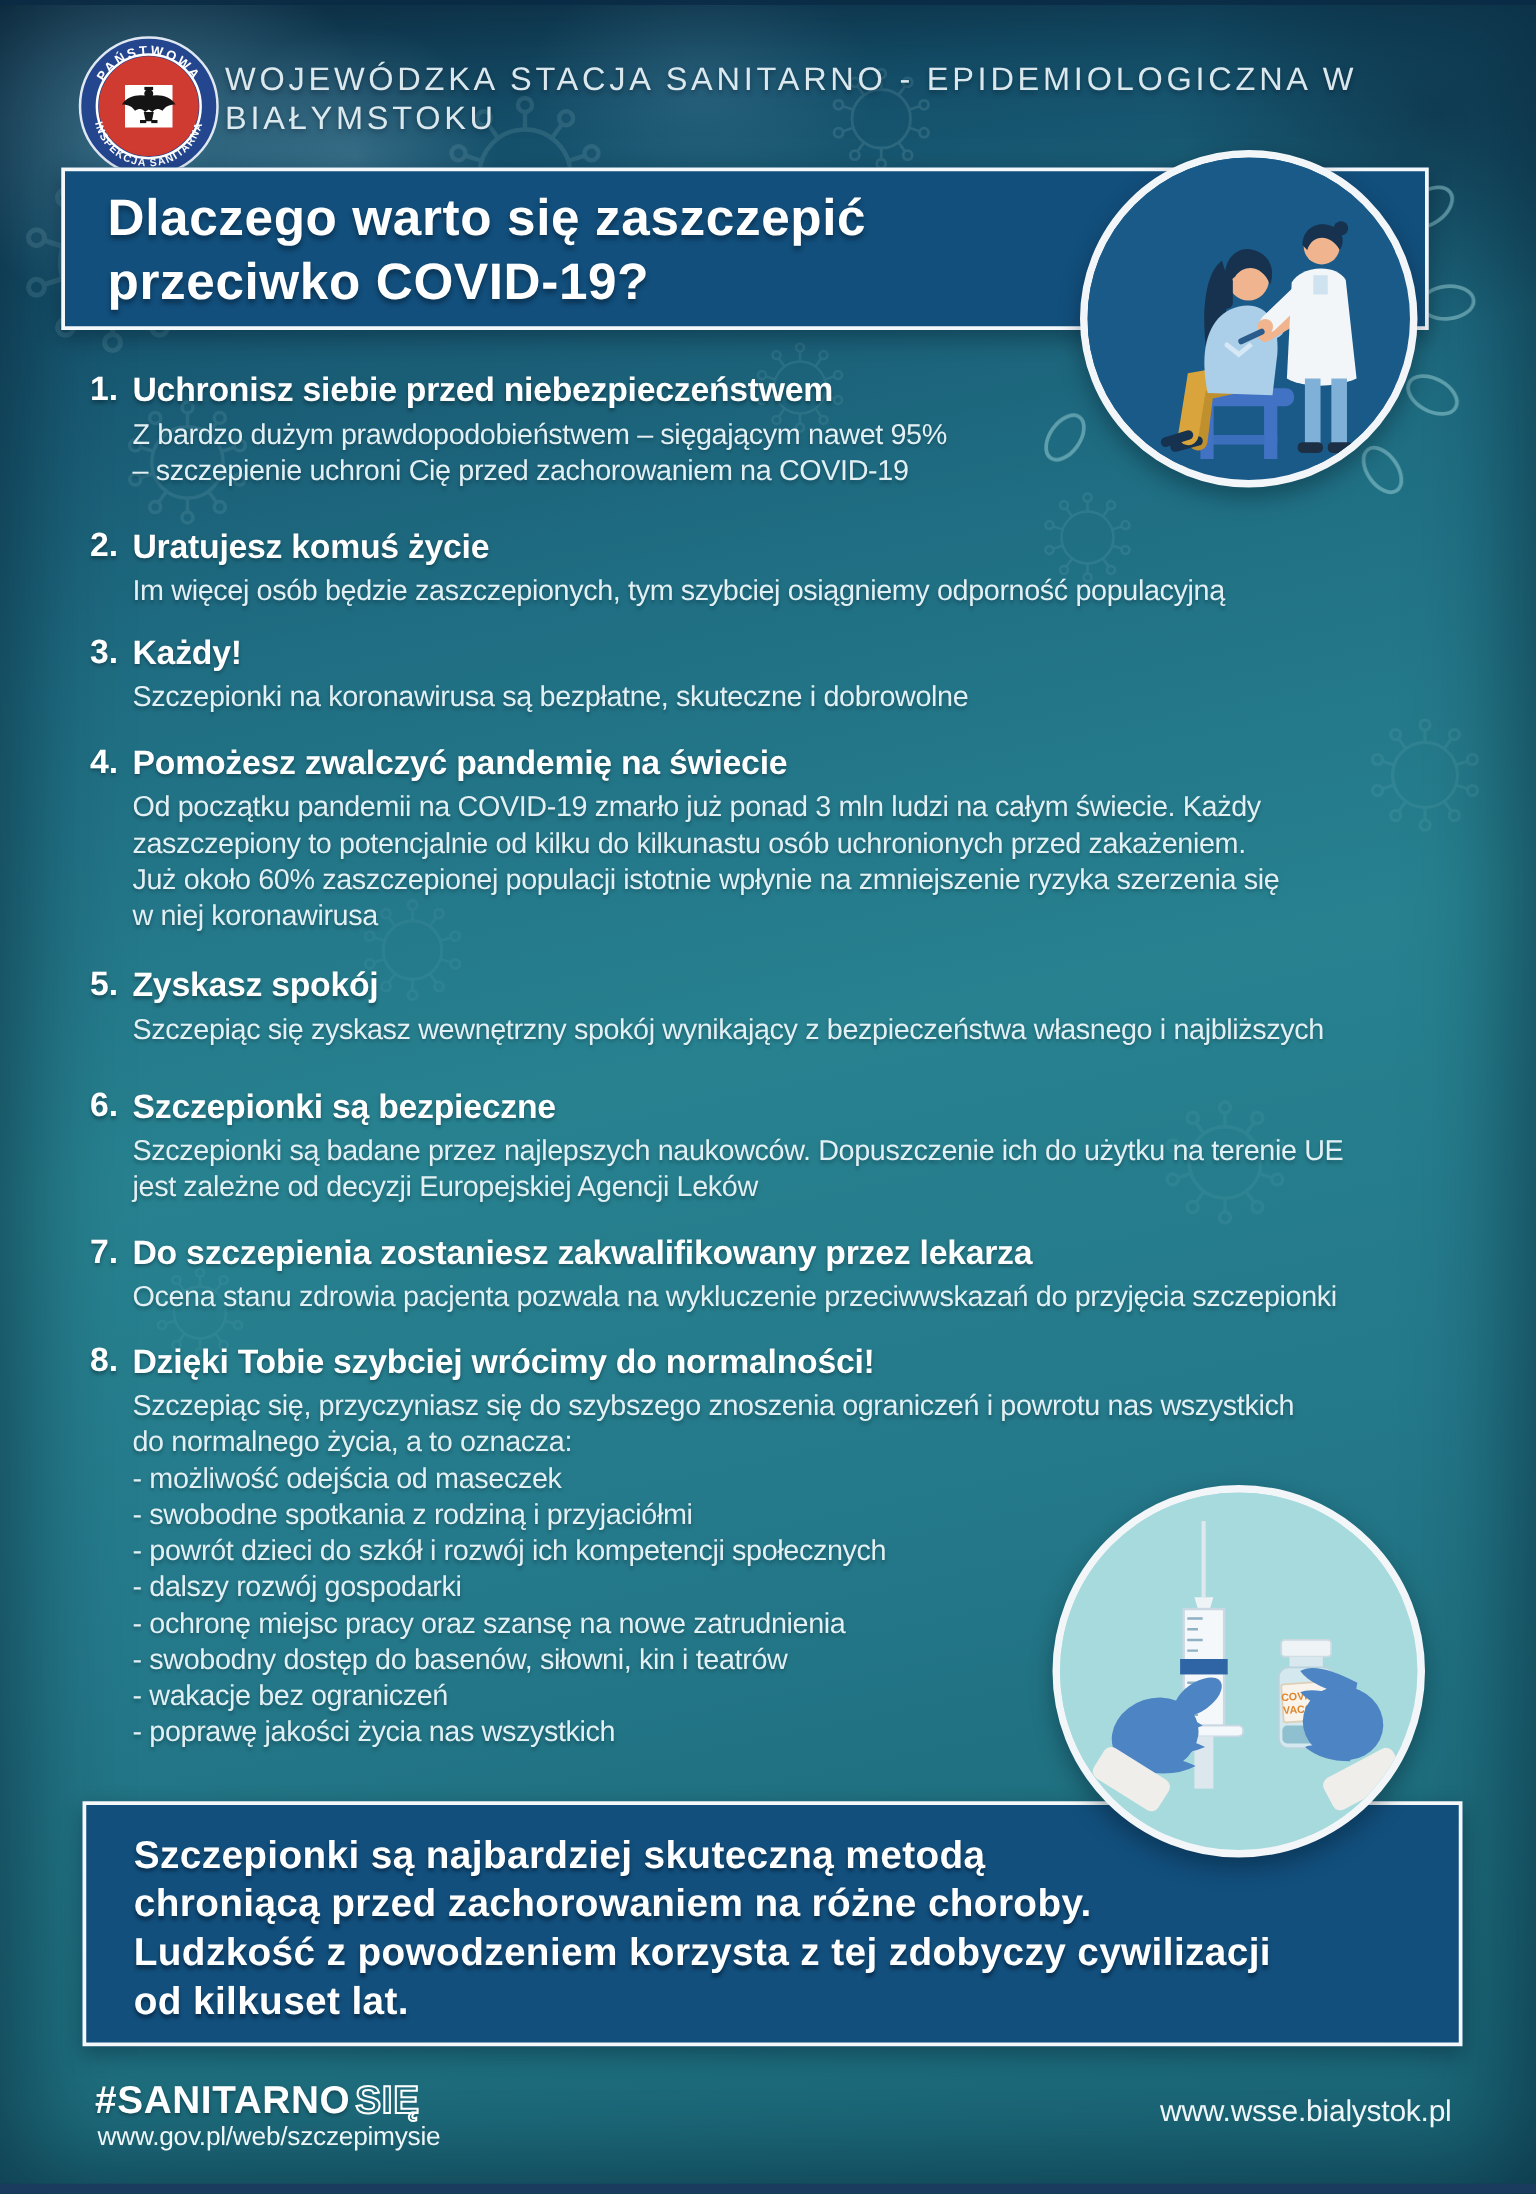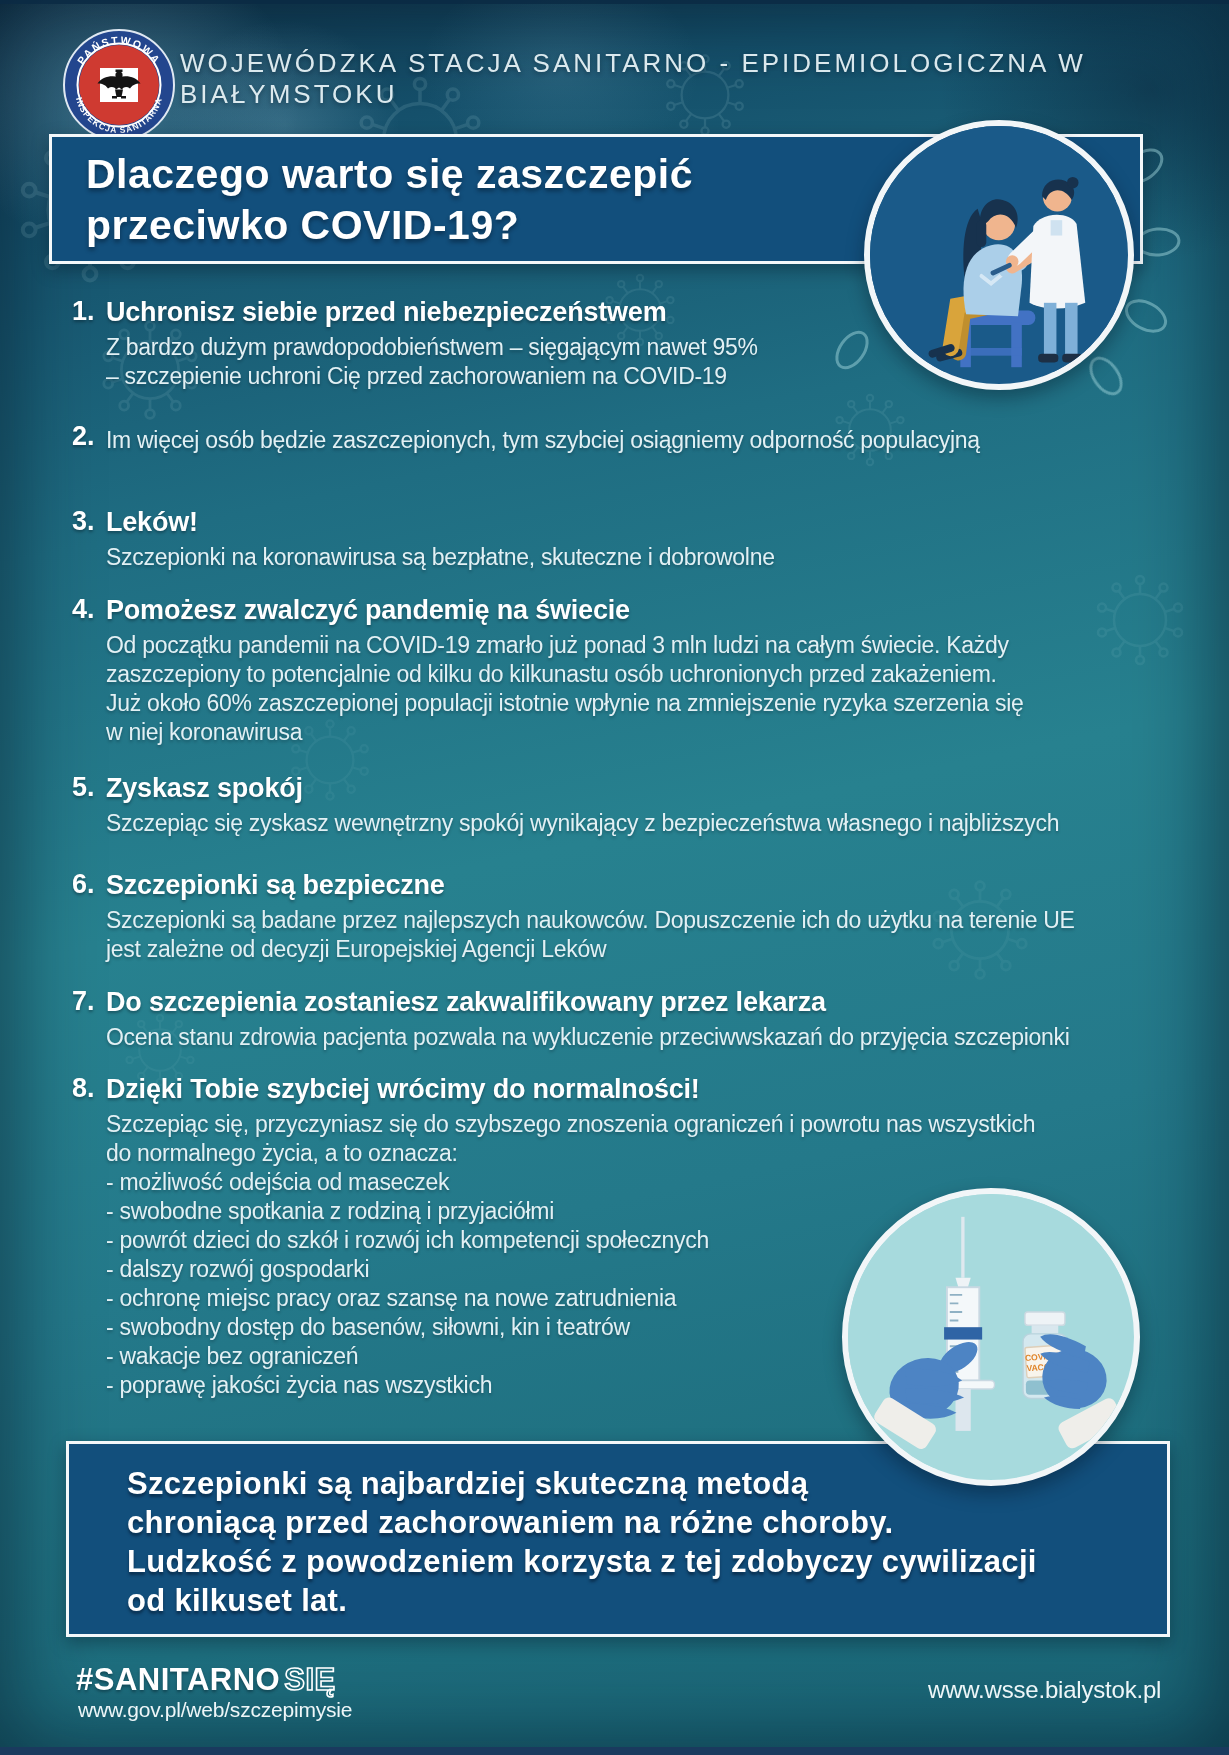--- a/index.html
+++ b/index.html
@@ -28,21 +28,21 @@
   
   .sec{position:absolute;left:72px;width:1110px;display:flex;}
   .sec .num{width:34px;flex:0 0 34px;font-size:27px;font-weight:700;text-shadow:0 2px 3px rgba(0,20,30,.4);}
   .sec .content{flex:1;}
   .sec .heading{font-size:27px;line-height:32px;font-weight:700;letter-spacing:-.2px;text-shadow:0 2px 3px rgba(0,20,30,.4);}
   .sec .body{margin-top:5px;font-size:23px;line-height:29px;letter-spacing:-.3px;color:#e2f0f4;white-space:pre-line;text-shadow:0 2px 3px rgba(0,20,30,.3);}
   
   .syringe-circle{left:842px;top:1188px;width:286px;height:286px;border-radius:50%;background:#a7dadd;border:6px solid #f2f6f8;overflow:hidden;z-index:6;box-shadow:0 8px 18px rgba(0,15,30,.35);}
   
   .highlight-box{left:66px;top:1441px;width:1098px;height:190px;background:#124f7c;border:3px solid #f4f8fa;z-index:4;box-shadow:0 6px 16px rgba(0,15,30,.35);}
-  .highlight-text{padding:20px 36px 0 58px;font-size:31px;line-height:39px;font-weight:700;letter-spacing:.3px;white-space:pre-line;text-shadow:0 3px 3px rgba(0,15,35,.5);}
+  .highlight-text{padding:20px 36px 0 38px;font-size:31px;line-height:39px;font-weight:700;letter-spacing:.3px;white-space:pre-line;text-shadow:0 3px 3px rgba(0,15,35,.5);}
   
   .hashtag{left:76px;top:1662px;font-size:31px;font-weight:700;letter-spacing:.5px;text-shadow:0 2px 3px rgba(0,20,30,.4);}
   .hashtag .outline{color:transparent;-webkit-text-stroke:1.6px #fff;margin-left:4px;text-shadow:none;}
   .gov-url{left:78px;top:1698px;font-size:21px;letter-spacing:-.2px;color:#eef6f8;}
   .site-url{left:928px;top:1676px;font-size:24px;letter-spacing:-.2px;color:#eef6f8;}
   svg text{font-family:"Liberation Sans",sans-serif;}
 </style>
 </head>
 <body>
 
@@ -182,27 +182,28 @@
     <span class="num">1.</span>
     <div class="content">
       <div class="heading">Uchronisz siebie przed niebezpieczeństwem</div>
       <div class="body">Z bardzo dużym prawdopodobieństwem – sięgającym nawet 95%
 – szczepienie uchroni Cię przed zachorowaniem na COVID-19</div>
     </div>
   </div>
   <div class="sec" style="top:421px;">
     <span class="num">2.</span>
     <div class="content">
+      <div class="heading">Uratujesz komuś życie</div>
       <div class="body">Im więcej osób będzie zaszczepionych, tym szybciej osiągniemy odporność populacyjną</div>
     </div>
   </div>
   <div class="sec" style="top:506px;">
     <span class="num">3.</span>
     <div class="content">
-      <div class="heading">Leków!</div>
+      <div class="heading">Każdy!</div>
       <div class="body">Szczepionki na koronawirusa są bezpłatne, skuteczne i dobrowolne</div>
     </div>
   </div>
   <div class="sec" style="top:594px;">
     <span class="num">4.</span>
     <div class="content">
       <div class="heading">Pomożesz zwalczyć pandemię na świecie</div>
       <div class="body">Od początku pandemii na COVID-19 zmarło już ponad 3 mln ludzi na całym świecie. Każdy
 zaszczepiony to potencjalnie od kilku do kilkunastu osób uchronionych przed zakażeniem.
 Już  około 60% zaszczepionej populacji istotnie wpłynie na zmniejszenie ryzyka szerzenia się

